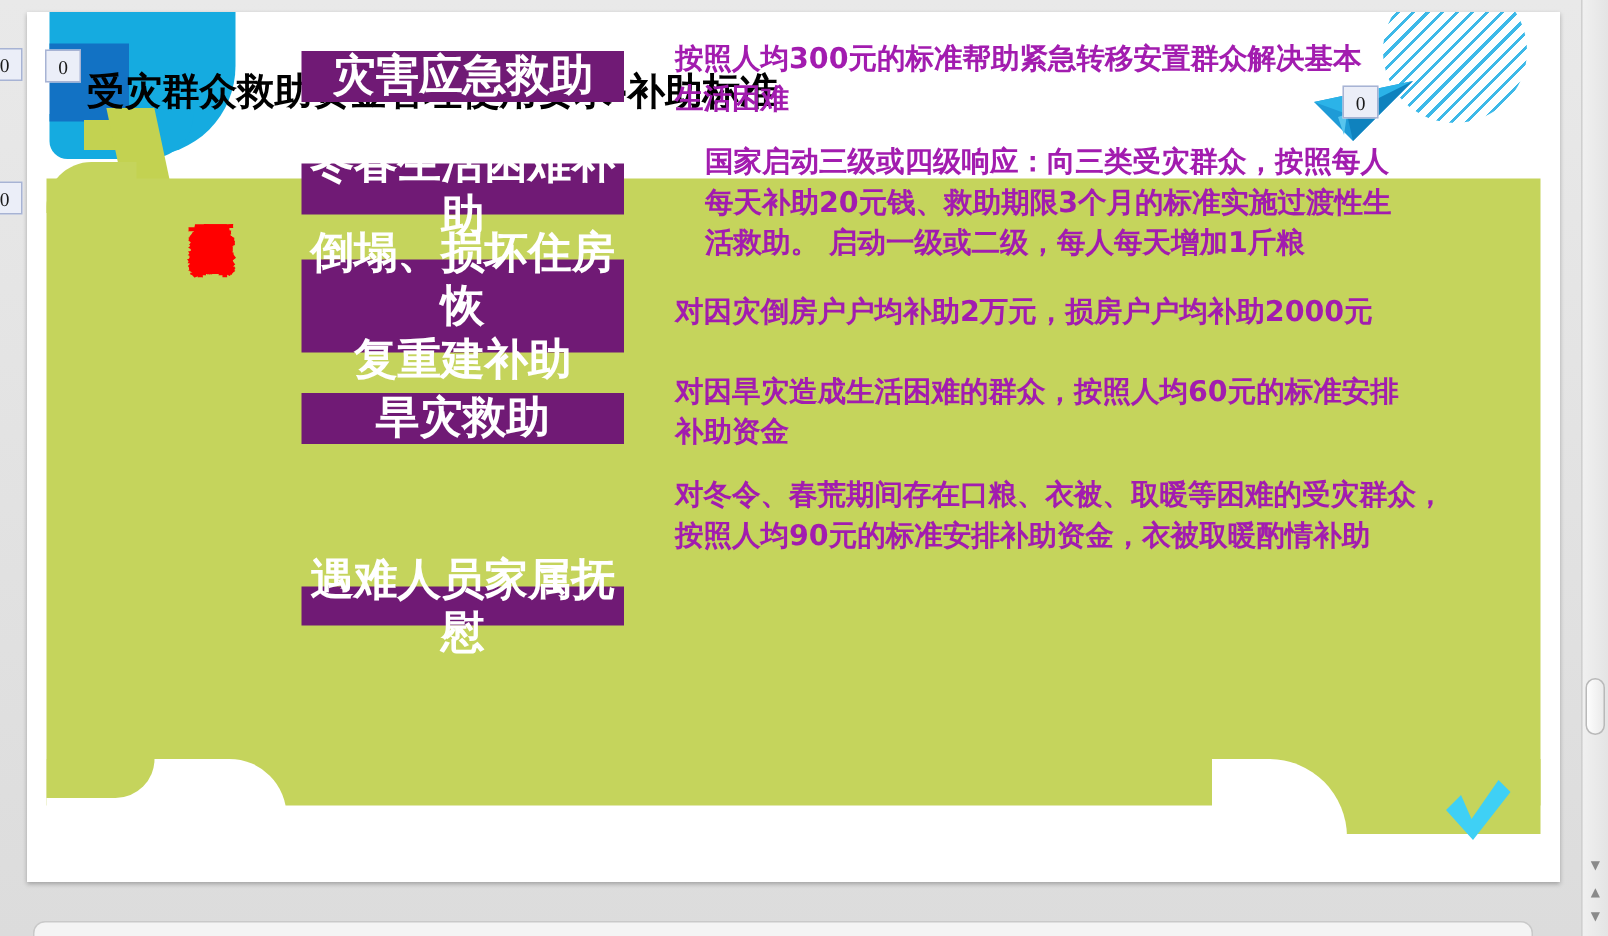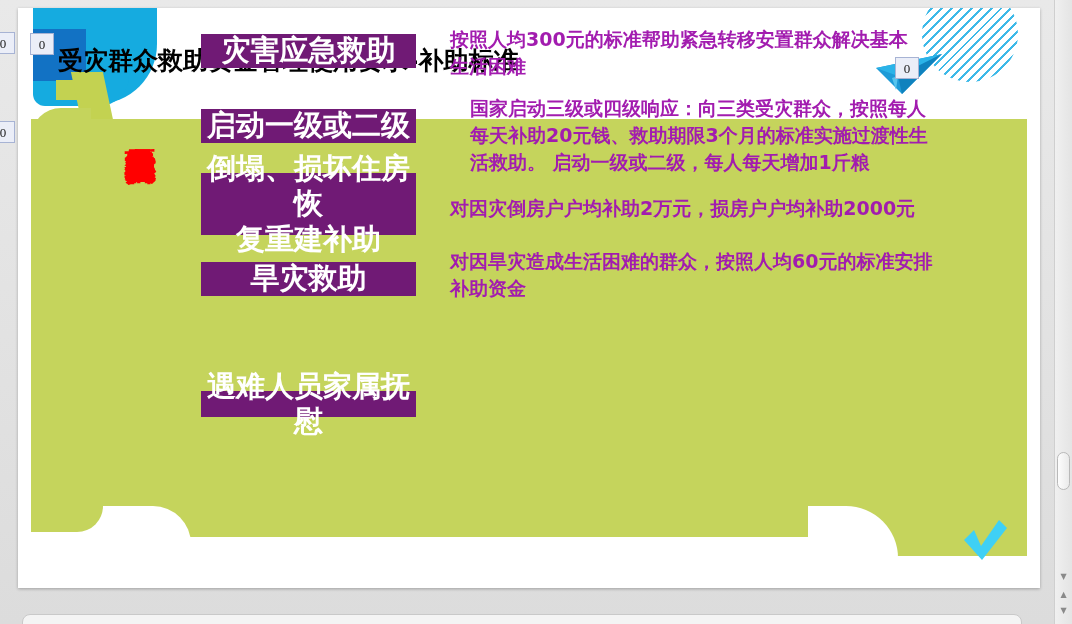--- a/index.html
+++ b/index.html
@@ -309,33 +309,35 @@
     <svg class="check-mark" viewBox="0 0 46 42">
       <polygon points="2,20 12,10 19,26 37,0 45,8 20,40" fill="#3FD0F5"></polygon>
     </svg>
 
     <div class="vertical-heading">中央自然灾害生活救助项目及补助标准</div>
 
     <div class="label-box" style="left:183px; top:26px; width:215px; height:34px;">灾害应急救助</div>
     <div class="desc" style="left:432px; top:18px; width:560px;">按照人均300元的标准帮助紧急转移安置群众解决基本
 生活困难</div>
 
-    <div class="label-box" style="left:183px; top:101px; width:215px; height:34px;">启动一级或二级</div>
+    <div class="label-box" style="left:183px; top:101px; width:215px; height:34px;">冬春生活困难补助</div>
     <div class="desc" style="left:452px; top:87px; width:560px;">国家启动三级或四级响应：向三类受灾群众，按照每人
 每天补助20元钱、救助期限3个月的标准实施过渡性生
 活救助。 启动一级或二级，每人每天增加1斤粮</div>
 
     <div class="label-box" style="left:183px; top:165px; width:215px; height:62px;text-align:center;">倒塌、损坏住房恢
 复重建补助</div>
     <div class="desc" style="left:432px; top:187px; width:560px;">对因灾倒房户户均补助2万元，损房户户均补助2000元</div>
 
     <div class="label-box" style="left:183px; top:254px; width:215px; height:34px;">旱灾救助</div>
     <div class="desc" style="left:432px; top:240px; width:570px;">对因旱灾造成生活困难的群众，按照人均60元的标准安排
 补助资金</div>
 
+    <div class="desc" style="left:432px; top:309px; width:580px;">对冬令、春荒期间存在口粮、衣被、取暖等困难的受灾群众，
+按照人均90元的标准安排补助资金，衣被取暖酌情补助</div>
 
     <div class="label-box" style="left:183px; top:383px; width:215px; height:26px;">遇难人员家属抚慰</div>
 
   </div>
 
   <div class="zero-badge" style="left:-9px; top:32px;">0</div>
   <div class="zero-badge" style="left:-9px; top:121px;">0</div>
   <div class="zero-badge" style="left:30px; top:33px;">0</div>
   <div class="zero-badge" style="left:895px; top:57px;">0</div>
 

